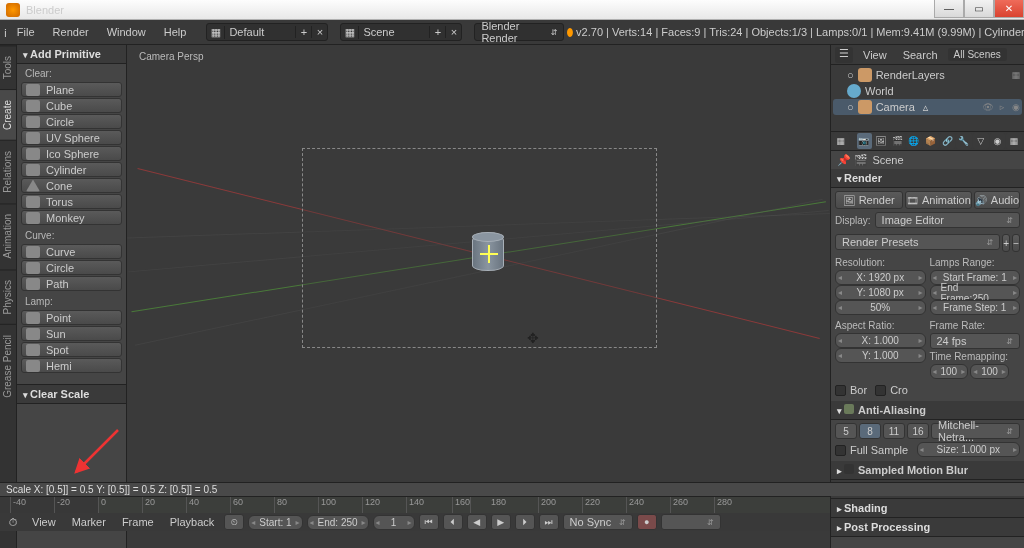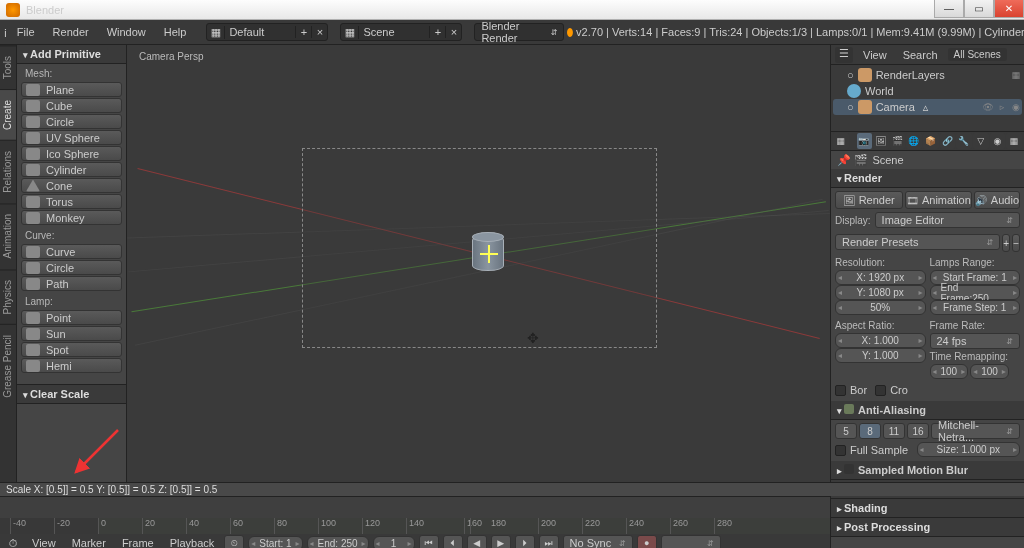--- a/index.html
+++ b/index.html
@@ -65,21 +65,21 @@
 .cursor3d { position: absolute; left: 400px; top: 285px; font-size: 14px; color: #222; }
 .objlabel { position: absolute; left: 55px; bottom: 22px; color: #ddd; font-size: 10px; }
 .miniaxes { position: absolute; left: 20px; bottom: 30px; width: 30px; height: 30px; }
 
 
 .statusline { position: absolute; left: 0; right: 0; bottom: 52px; height: 14px; background: #494949; padding: 1px 6px; color: #ddd; font-size: 10px; border-top: 1px solid #222; }
 .arrow { position: absolute; left: 70px; bottom: 70px; width: 50px; height: 50px; pointer-events: none; }
 
 
 .timeline { position: absolute; left: 0; right: 194px; bottom: 18px; height: 34px; background: #3f3f3f; border-top: 1px solid #222; }
-.tl-ruler { height: 16px; position: relative; background: #383838; margin-top: 21px; }
+.tl-ruler { height: 16px; position: relative; background: #383838; }
 .tl-tick { position: absolute; top: 0; bottom: 0; border-left: 1px solid #555; padding-left: 2px; font-size: 9px; color: #999; }
 .tl-cur { position: absolute; top: 0; bottom: 0; border-left: 1px solid #7a9c5a; }
 .tl-range { position: absolute; top: 0; bottom: 0; left: 98px; right: 0; background: rgba(90,100,80,0.15); }
 .tl-bar { height: 18px; display: flex; align-items: center; gap: 4px; padding: 0 4px; background: #393939; }
 .tl-bar .mi { padding: 2px 6px; }
 .numfield { height: 15px; background: #555; border: 1px solid #333; border-radius: 6px; padding: 0 10px; display: flex; align-items: center; font-size: 10px; min-width: 50px; justify-content: center; position: relative; }
 .numfield::before { content: "◂"; position: absolute; left: 2px; font-size: 8px; color: #888; }
 .numfield::after { content: "▸"; position: absolute; right: 2px; font-size: 8px; color: #888; }
 .playbtn { width: 20px; height: 16px; background: #555; border: 1px solid #333; border-radius: 3px; display: flex; align-items: center; justify-content: center; font-size: 9px; }
 
@@ -168,21 +168,21 @@
     <div class="tab">Tools</div>
     <div class="tab active">Create</div>
     <div class="tab">Relations</div>
     <div class="tab">Animation</div>
     <div class="tab">Physics</div>
     <div class="tab">Grease Pencil</div>
   </div>
 
   <div class="toolshelf">
     <div class="panelhdr">Add Primitive</div>
-    <div class="sublabel">Mesh:</div>
+    <div class="sublabel">Clear:</div>
     <div class="toolbtn">
         <div class="ticon ti-plane"></div>
         <span>Plane</span>
       </div>
     <div class="toolbtn">
         <div class="ticon ti-cube"></div>
         <span>Cube</span>
       </div>
     <div class="toolbtn">
         <div class="ticon ti-circle"></div>
@@ -442,21 +442,21 @@
   <div class="tl-tick" style="left: 10px;">-40</div>
       <div class="tl-tick" style="left: 54px;">-20</div>
       <div class="tl-tick" style="left: 98px;">0</div>
       <div class="tl-tick" style="left: 142px;">20</div>
       <div class="tl-tick" style="left: 186px;">40</div>
       <div class="tl-tick" style="left: 230px;">60</div>
       <div class="tl-tick" style="left: 274px;">80</div>
       <div class="tl-tick" style="left: 318px;">100</div>
       <div class="tl-tick" style="left: 362px;">120</div>
       <div class="tl-tick" style="left: 406px;">140</div>
-      <div class="tl-tick" style="left: 464px; text-align: right;">160</div>
+      <div class="tl-tick" style="left: 452px; text-align: right;">160</div>
       <div class="tl-tick" style="left: 470px; padding-left: 20px;">180</div>
       <div class="tl-tick" style="left: 538px;">200</div>
       <div class="tl-tick" style="left: 582px;">220</div>
       <div class="tl-tick" style="left: 626px;">240</div>
       <div class="tl-tick" style="left: 670px;">260</div>
       <div class="tl-tick" style="left: 714px;">280</div>
     </div>
   <div class="tl-bar">
     <div class="dd" style="width:18px;text-align:center">⏱</div>
     <div class="mi">View</div>

